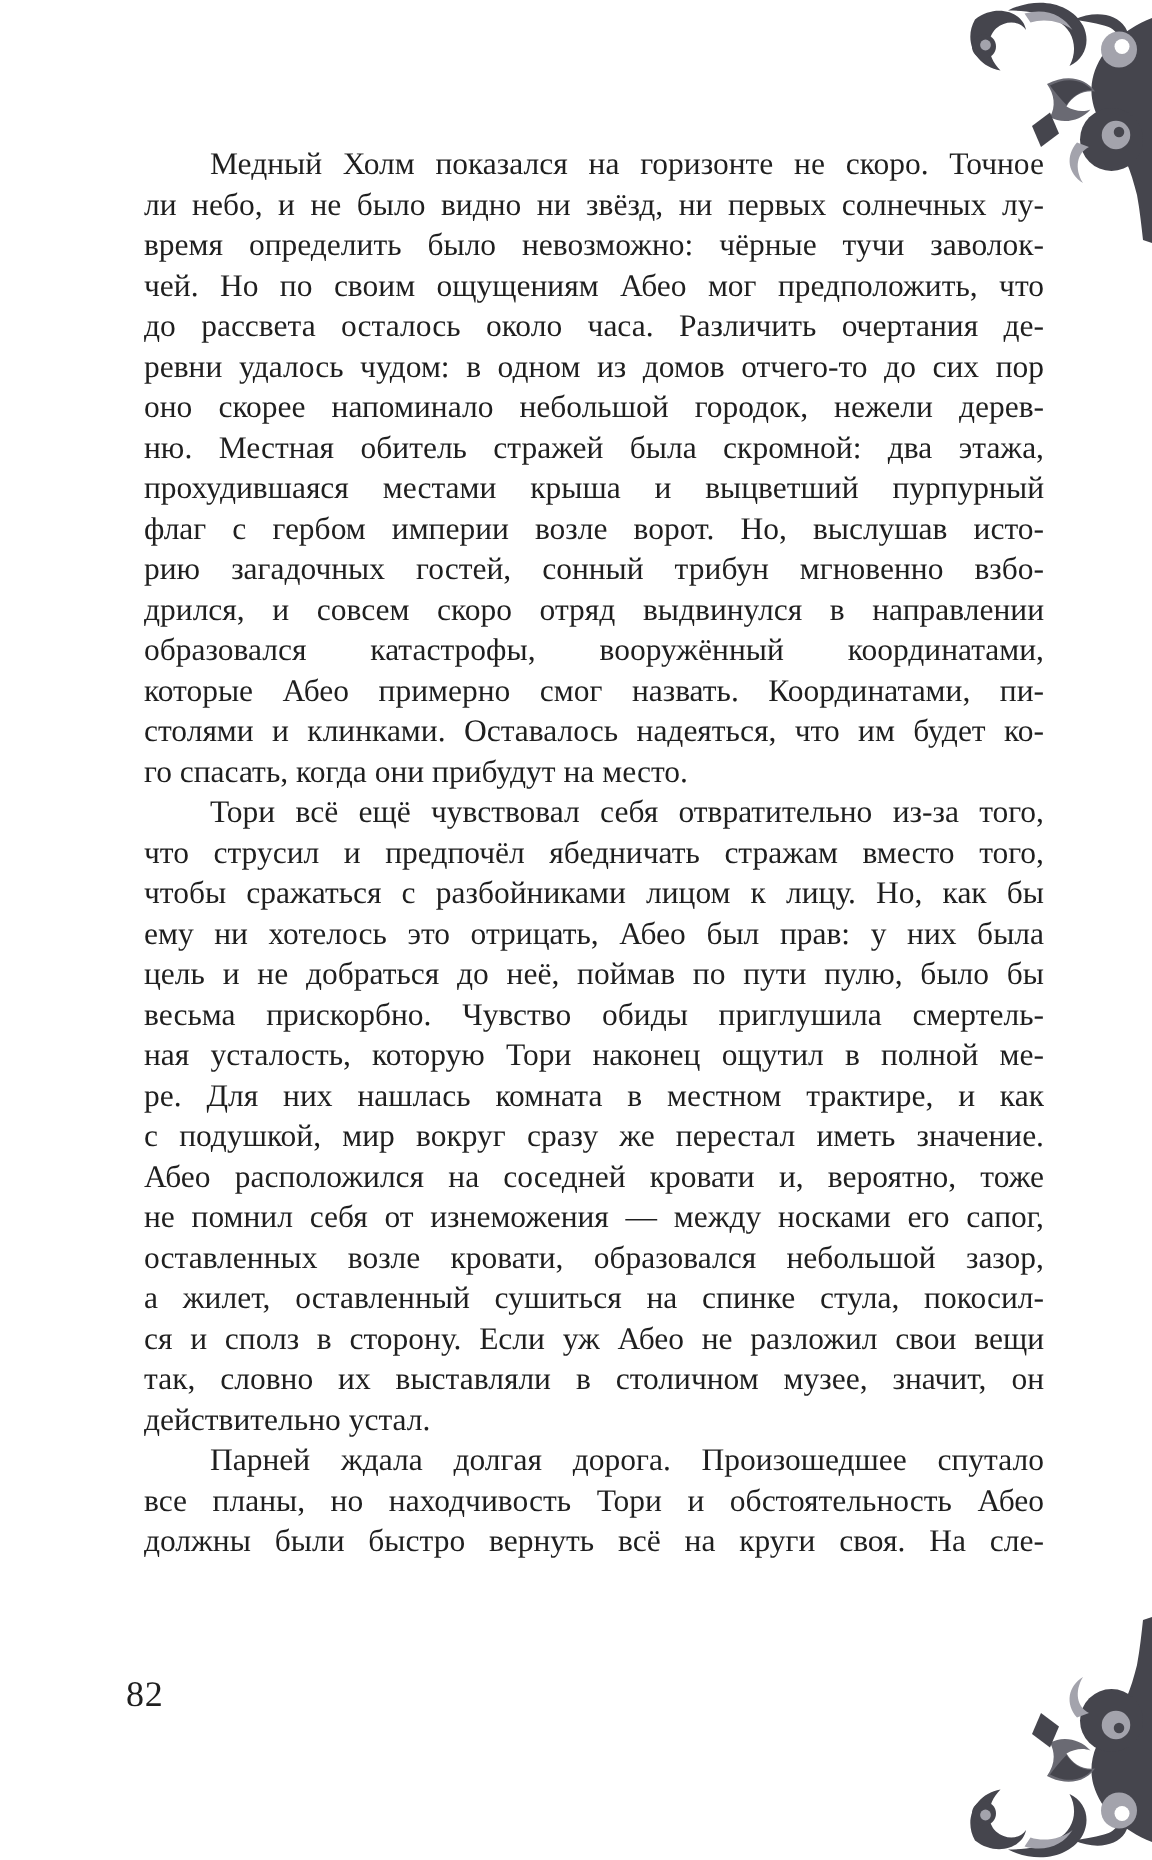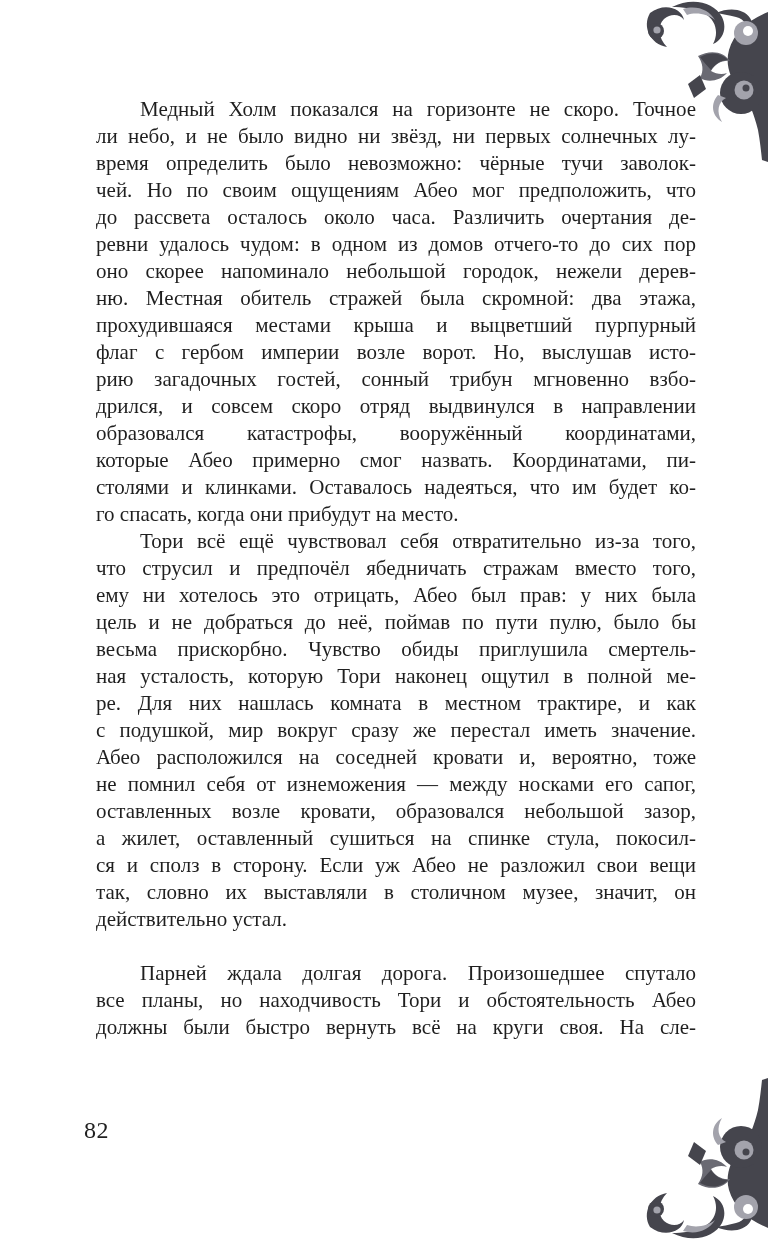--- a/index.html
+++ b/index.html
@@ -14,21 +14,21 @@
     background: var(--bg, #ffffff);
     font-family: "Liberation Serif", "DejaVu Serif", serif;
     color: var(--text-color, #1f1f1f);
   }
   .text-block {
     position: absolute;
     left: 96px; top: 96px;
     width: 600px;
   }
   .paragraph { margin: 0; padding: 0; }
-  .paragraph.gap-before { margin-top: 27px; }
+  .paragraph.gap-before { }
   .line {
     width: 600px;
     height: 27px;
     line-height: 27px;
     font-size: 21px;
     text-align: justify;
     text-align-last: justify;
     white-space: normal;
     overflow: hidden;
   }
@@ -116,20 +116,21 @@
         <div class="line">рию загадочных гостей, сонный трибун мгновенно взбо-</div>
         <div class="line">дрился, и совсем скоро отряд выдвинулся в направлении</div>
         <div class="line">образовался катастрофы, вооружённый координатами,</div>
         <div class="line">которые Абео примерно смог назвать. Координатами, пи-</div>
         <div class="line">столями и клинками. Оставалось надеяться, что им будет ко-</div>
         <div class="line unjustified-last">го спасать, когда они прибудут на место.</div>
       </div>
       <div class="paragraph">
         <div class="line first">Тори всё ещё чувствовал себя отвратительно из-за того,</div>
         <div class="line">что струсил и предпочёл ябедничать стражам вместо того,</div>
+        <div class="line">чтобы сражаться с разбойниками лицом к лицу. Но, как бы</div>
         <div class="line">ему ни хотелось это отрицать, Абео был прав: у них была</div>
         <div class="line">цель и не добраться до неё, поймав по пути пулю, было бы</div>
         <div class="line">весьма прискорбно. Чувство обиды приглушила смертель-</div>
         <div class="line">ная усталость, которую Тори наконец ощутил в полной ме-</div>
         <div class="line">ре. Для них нашлась комната в местном трактире, и как</div>
         <div class="line">с подушкой, мир вокруг сразу же перестал иметь значение.</div>
         <div class="line">Абео расположился на соседней кровати и, вероятно, тоже</div>
         <div class="line">не помнил себя от изнеможения — между носками его сапог,</div>
         <div class="line">оставленных возле кровати, образовался небольшой зазор,</div>
         <div class="line">а жилет, оставленный сушиться на спинке стула, покосил-</div>

